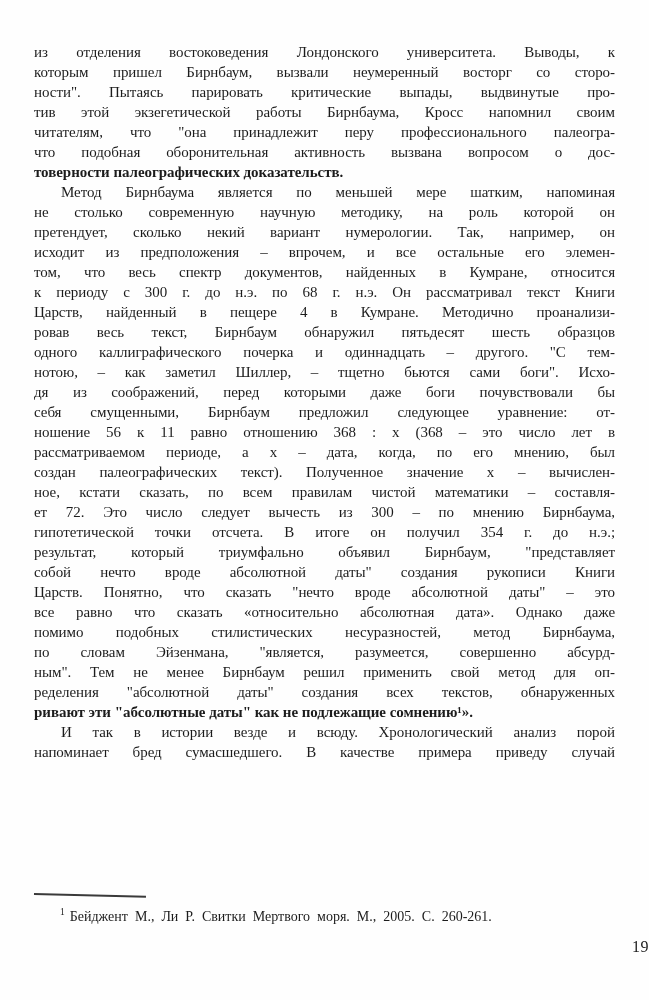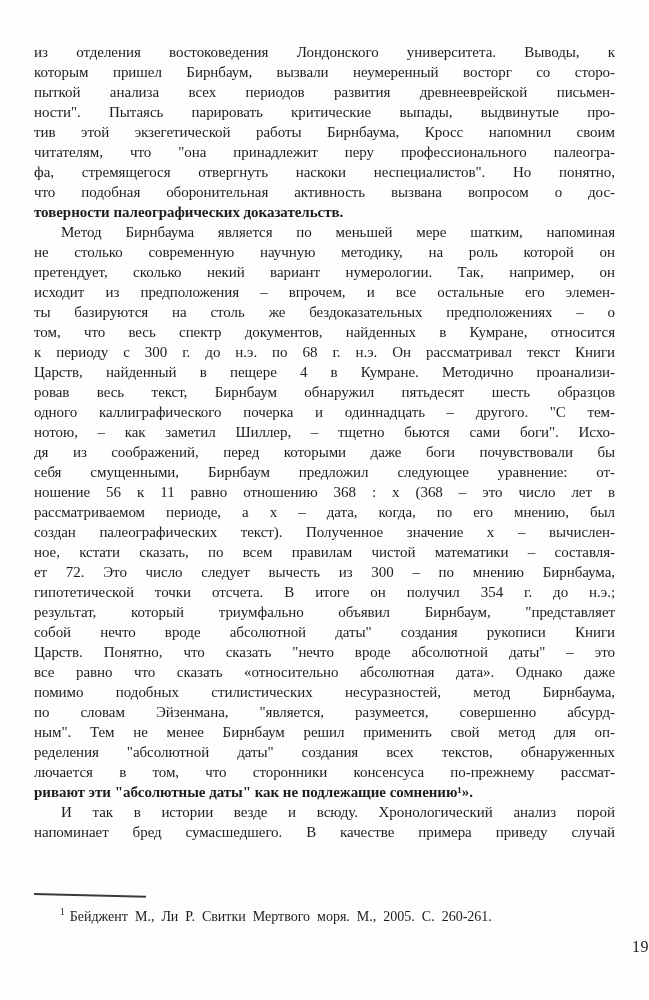--- a/index.html
+++ b/index.html
@@ -76,35 +76,32 @@
 </head>
 <body>
 
 <div class="page">
 
   <div class="text-block">
 
     <div class="para">
       <div class="line">из отделения востоковедения Лондонского университета. Выводы, к</div>
       <div class="line">которым пришел Бирнбаум, вызвали неумеренный восторг со сторо-</div>
-      <div class="line">пыткой анализа всех периодов развития древнееврейской письмен-</div>
       <div class="line">ности". Пытаясь парировать критические выпады, выдвинутые про-</div>
       <div class="line">тив этой экзегетической работы Бирнбаума, Кросс напомнил своим</div>
       <div class="line">читателям, что "она принадлежит перу профессионального палеогра-</div>
-      <div class="line">фа, стремящегося отвергнуть наскоки неспециалистов". Но понятно,</div>
       <div class="line">что подобная оборонительная активность вызвана вопросом о дос-</div>
       <div class="line end">товерности палеографических доказательств.</div>
     </div>
 
     <div class="para">
       <div class="line indent">Метод Бирнбаума является по меньшей мере шатким, напоминая</div>
       <div class="line">не столько современную научную методику, на роль которой он</div>
       <div class="line">претендует, сколько некий вариант нумерологии. Так, например, он</div>
       <div class="line">исходит из предположения – впрочем, и все остальные его элемен-</div>
-      <div class="line">ты базируются на столь же бездоказательных предположениях – о</div>
       <div class="line">том, что весь спектр документов, найденных в Кумране, относится</div>
       <div class="line">к периоду с 300 г. до н.э. по 68 г. н.э. Он рассматривал текст Книги</div>
       <div class="line">Царств, найденный в пещере 4 в Кумране. Методично проанализи-</div>
       <div class="line">ровав весь текст, Бирнбаум обнаружил пятьдесят шесть образцов</div>
       <div class="line">одного каллиграфического почерка и одиннадцать – другого. "С тем-</div>
       <div class="line">нотою, – как заметил Шиллер, – тщетно бьются сами боги". Исхо-</div>
       <div class="line">дя из соображений, перед которыми даже боги почувствовали бы</div>
       <div class="line">себя смущенными, Бирнбаум предложил следующее уравнение: от-</div>
       <div class="line">ношение 56 к 11 равно отношению 368 : х (368 – это число лет в</div>
       <div class="line">рассматриваемом периоде, а х – дата, когда, по его мнению, был</div>
@@ -113,21 +110,20 @@
       <div class="line">ет 72. Это число следует вычесть из 300 – по мнению Бирнбаума,</div>
       <div class="line">гипотетической точки отсчета. В итоге он получил 354 г. до н.э.;</div>
       <div class="line">результат, который триумфально объявил Бирнбаум, "представляет</div>
       <div class="line">собой нечто вроде абсолютной даты" создания рукописи Книги</div>
       <div class="line">Царств. Понятно, что сказать "нечто вроде абсолютной даты" – это</div>
       <div class="line">все равно что сказать «относительно абсолютная дата». Однако даже</div>
       <div class="line">помимо подобных стилистических несуразностей, метод Бирнбаума,</div>
       <div class="line">по словам Эйзенмана, "является, разумеется, совершенно абсурд-</div>
       <div class="line">ным". Тем не менее Бирнбаум решил применить свой метод для оп-</div>
       <div class="line">ределения "абсолютной даты" создания всех текстов, обнаруженных</div>
-      <div class="line">лючается в том, что сторонники консенсуса по-прежнему рассмат-</div>
       <div class="line end">ривают эти "абсолютные даты" как не подлежащие сомнению¹».</div>
     </div>
 
     <div class="para">
       <div class="line indent">И так в истории везде и всюду. Хронологический анализ порой</div>
       <div class="line">напоминает бред сумасшедшего. В качестве примера приведу случай</div>
     </div>
 
   </div>
 

